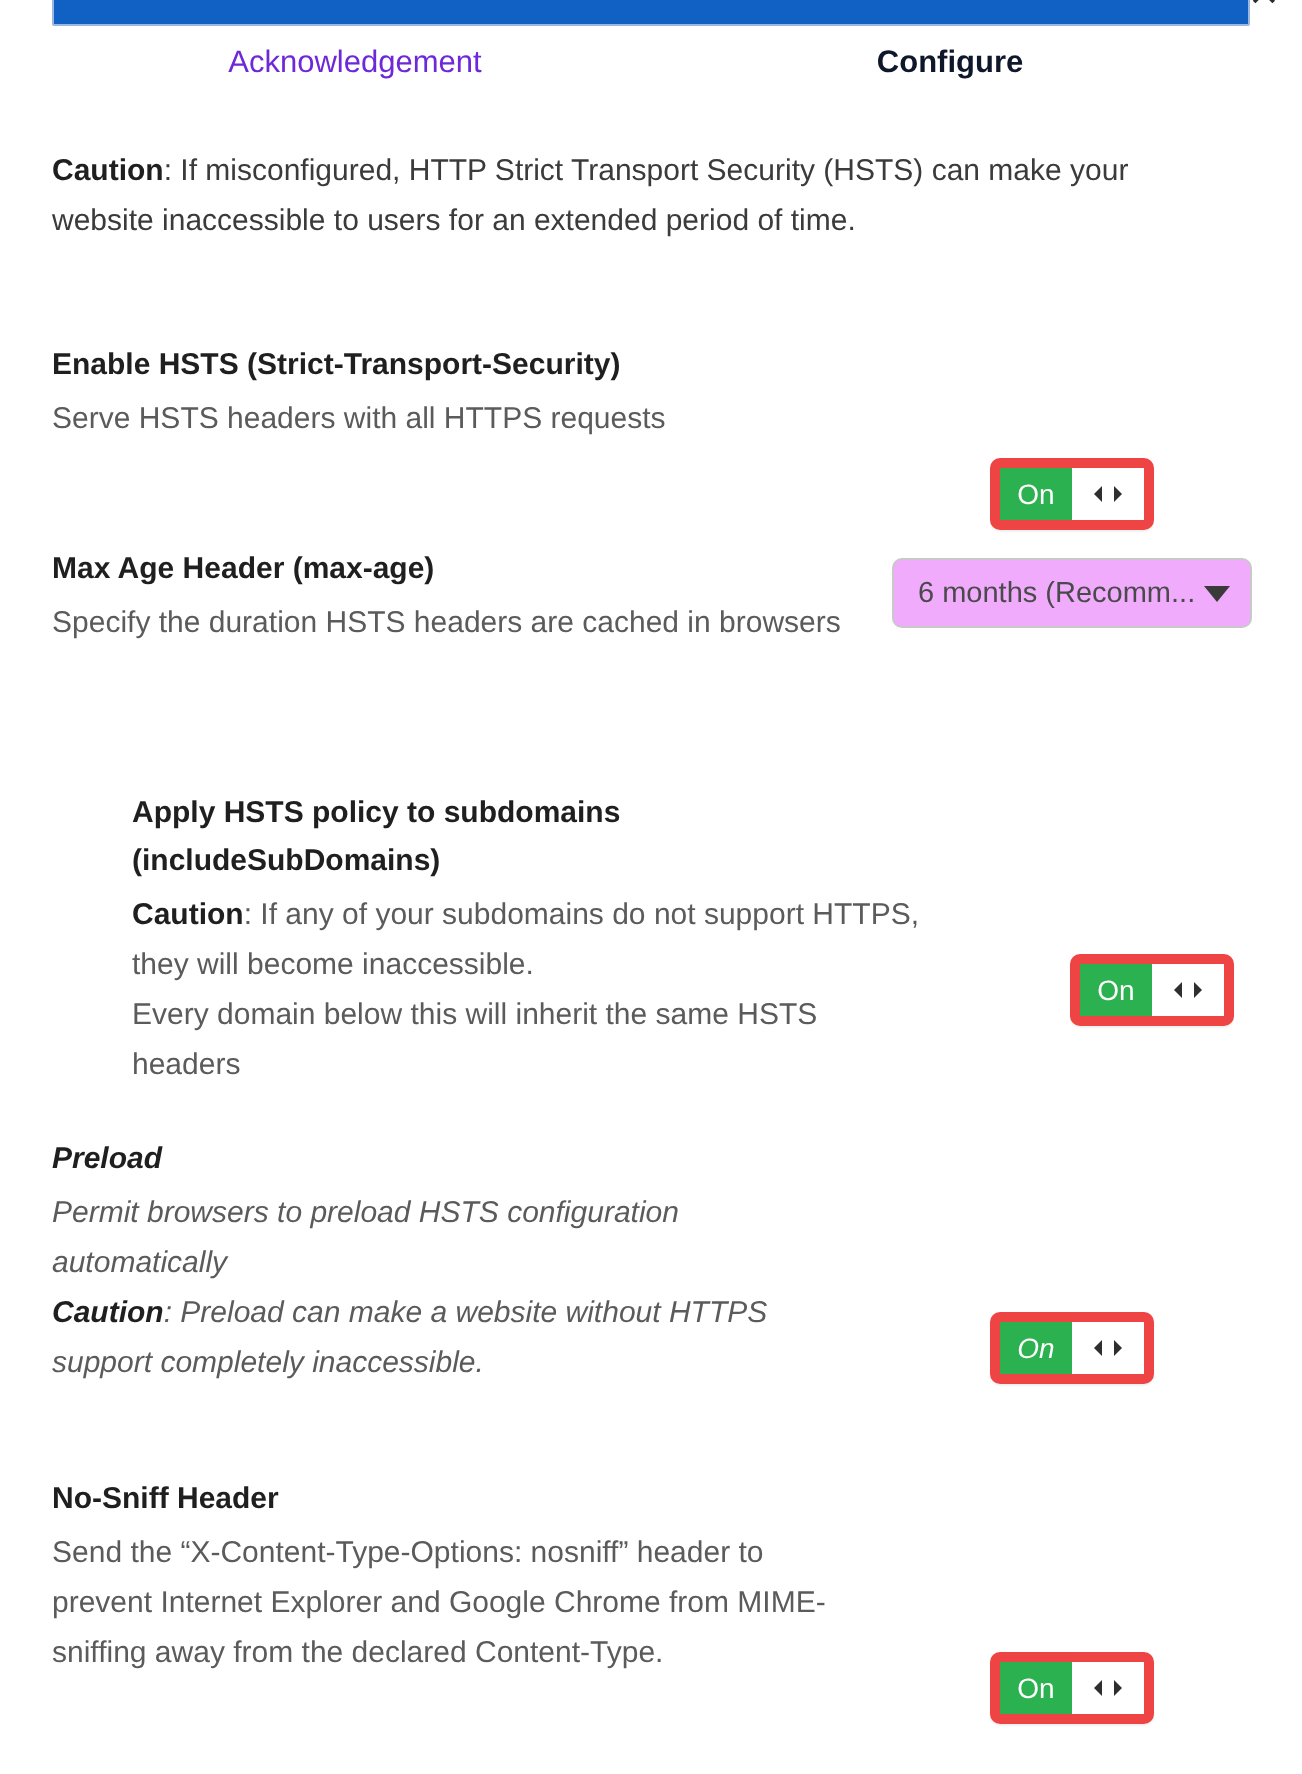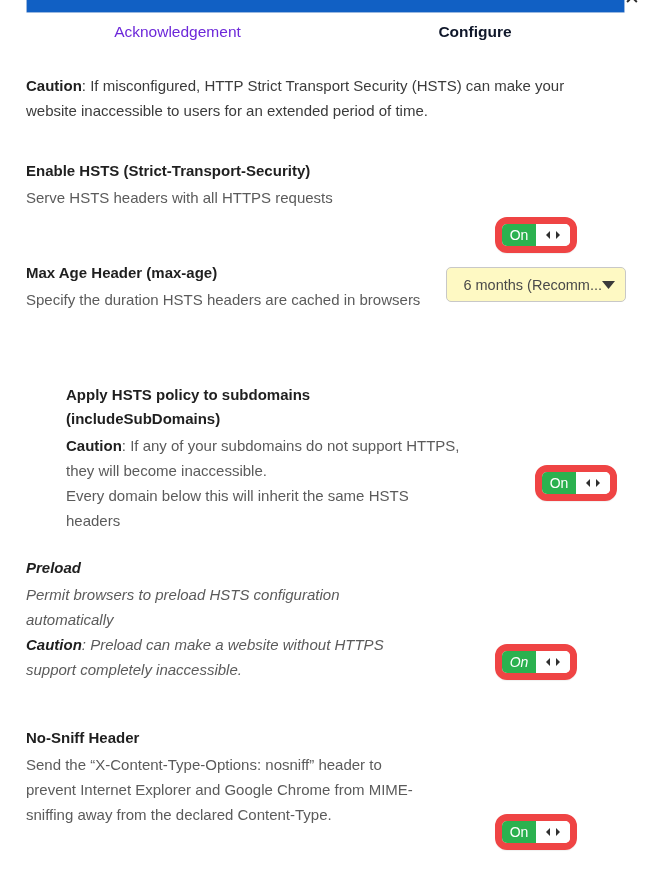--- a/index.html
+++ b/index.html
@@ -85,21 +85,21 @@
     left: 26px;
     top: 58px;
     width: 600px;
   }
 
   .intro {
     font-size: 15px;
     line-height: 25px;
     color: #3b3b3b;
     width: 582px;
-    margin-bottom: 14px;
+    margin-bottom: 26px;
   }
   .intro b { color: #1f1f1f; font-weight: 700; }
 
   .section {
     position: relative;
     min-height: 54px;
   }
   .sec-text {
     width: 420px;
   }
@@ -117,22 +117,22 @@
     margin: 0;
   }
   .sec-desc b { color: #1f1f1f; font-weight: 700; }
 
   
   .toggle {
     position: absolute;
     width: 82px;
     height: 36px;
     box-sizing: border-box;
-    border: 7px solid #ef4444;
-    border-radius: 12px;
+    border: 5px solid #ef4444;
+    border-radius: 5px;
     background: #ffffff;
     display: flex;
     overflow: hidden;
     cursor: pointer;
     box-shadow: 0 1px 1px rgba(0,0,0,0.06);
   }
   .toggle .on-part {
     width: 41px;
     background: #2bb14f;
     color: #ffffff;
@@ -152,26 +152,25 @@
   .toggle .handle-part svg { display: block; }
 
   
   .dropdown {
     position: absolute;
     width: 180px;
     height: 35px;
     box-sizing: border-box;
     border: 1px solid #c8c8c8;
     border-radius: 5px;
-    background: #fef9c3;
+    background: #f0abfc;
     display: flex;
     align-items: center;
     padding: 0 10px 0 12px;
     cursor: pointer;
-    text-align: right;
   }
   .dropdown .dd-value {
     flex: 1;
     font-size: 14.5px;
     color: #4a4a4a;
     white-space: nowrap;
     overflow: hidden;
   }
   .dropdown .dd-caret svg { display: block; }
 </style>

